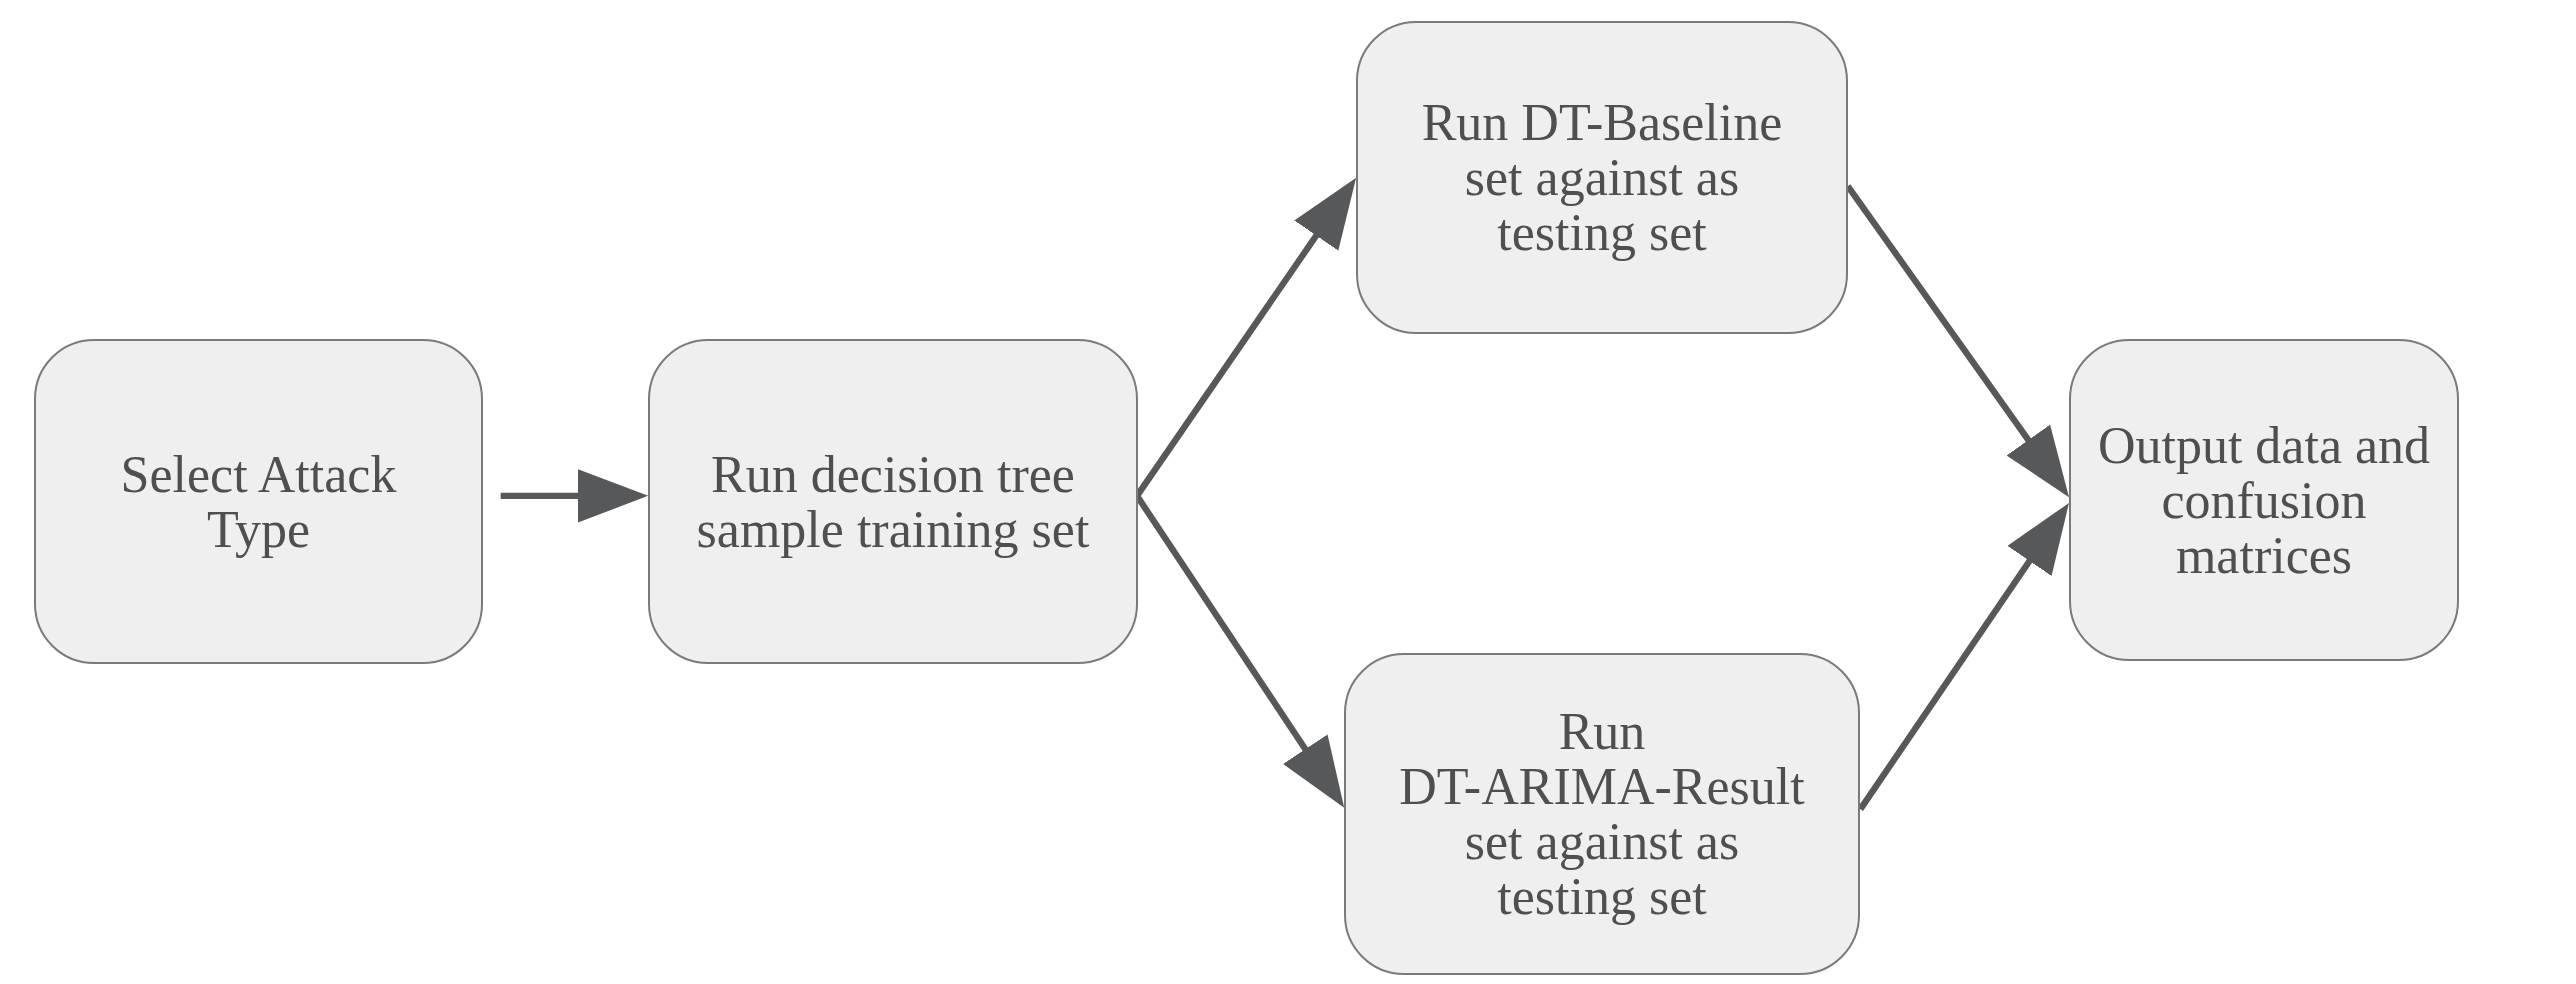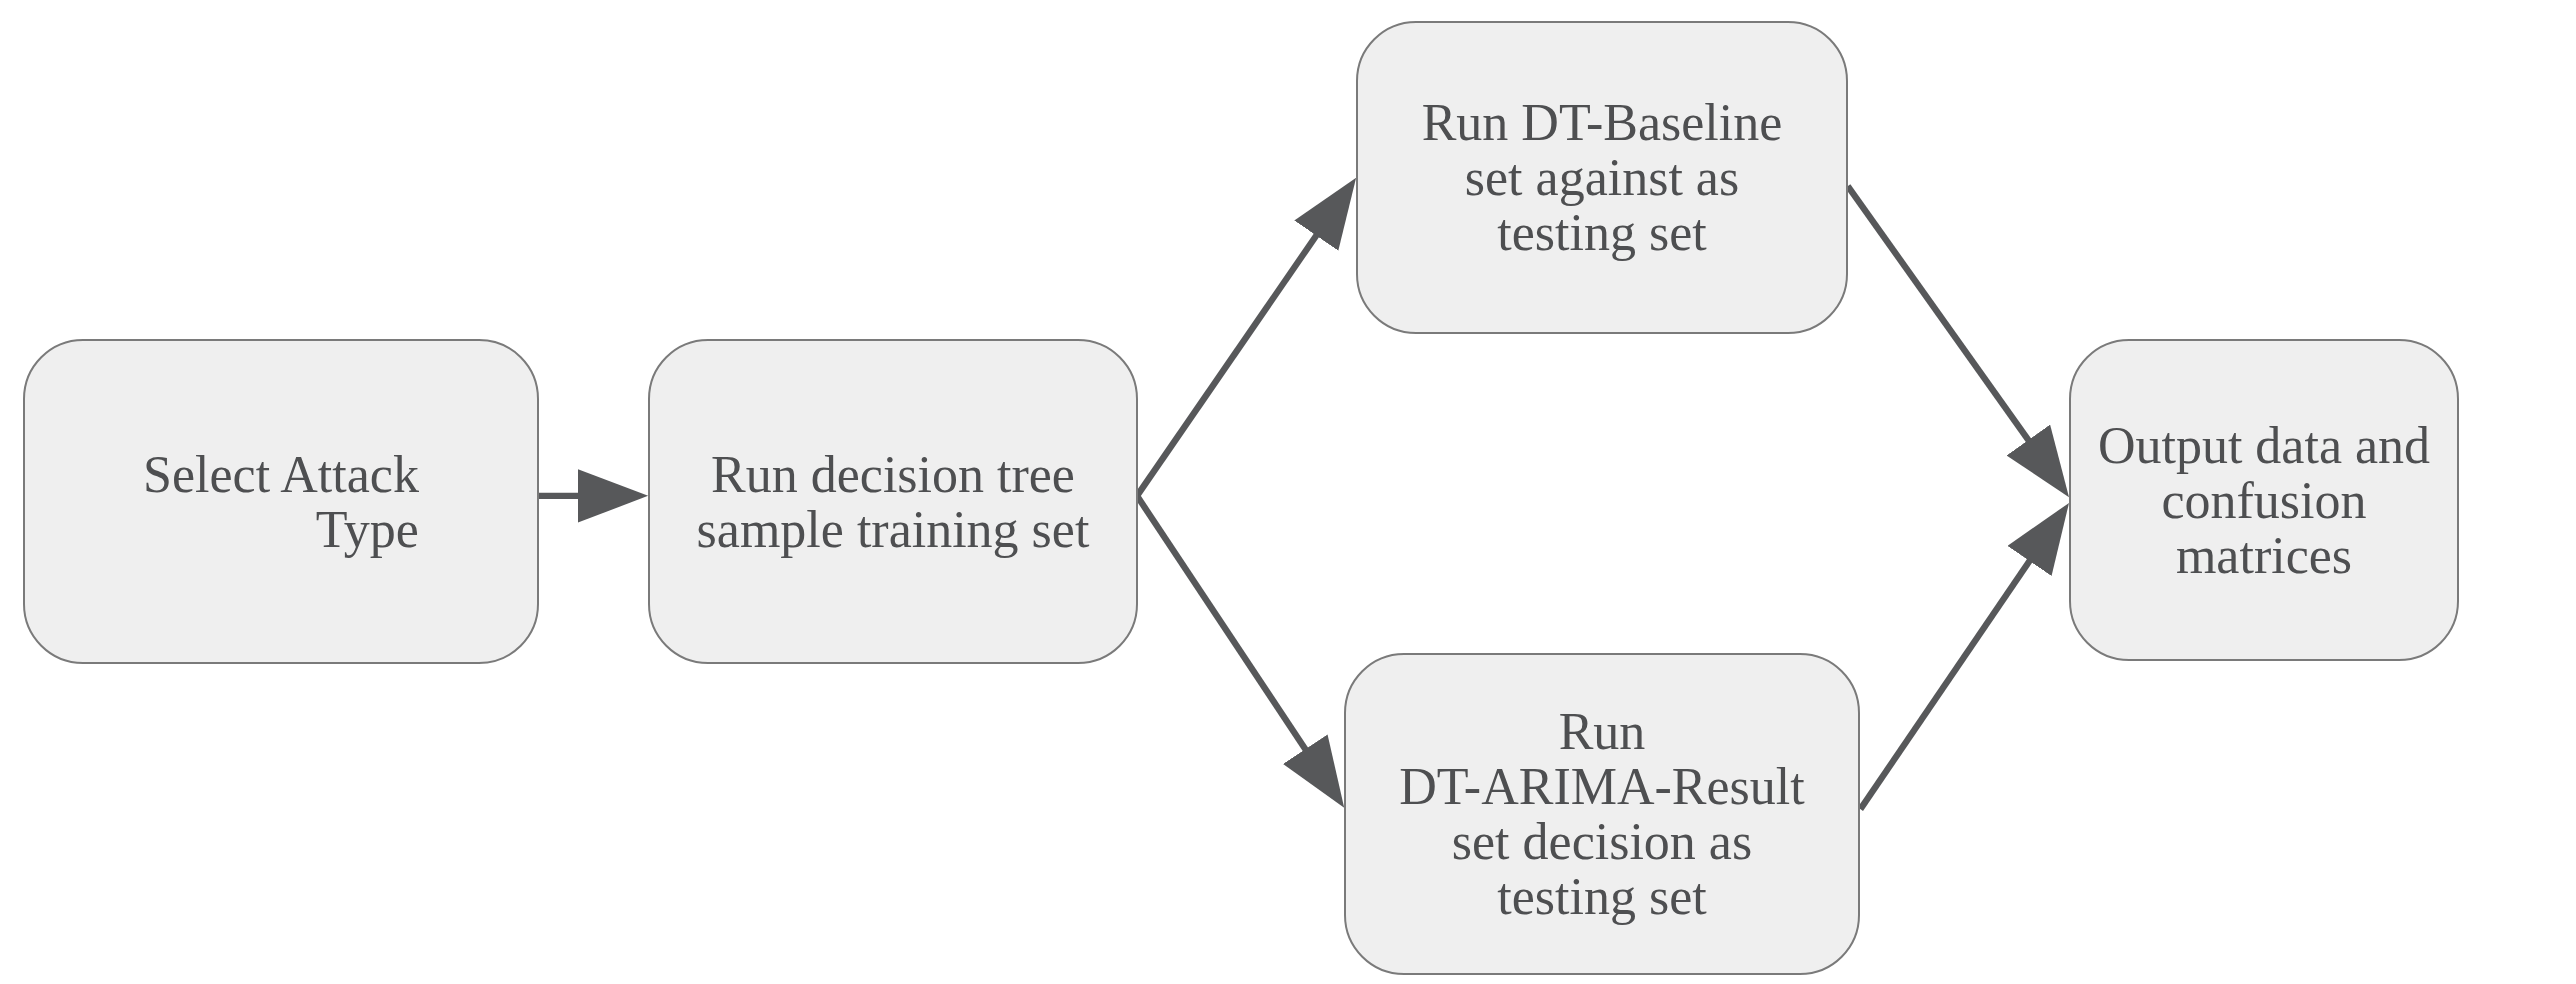--- a/index.html
+++ b/index.html
@@ -56,40 +56,40 @@
         <path d="M0,0 L100,38 L0,76 Z" fill="#57585a"></path>
       </marker>
     </defs>
   <line x1="712" y1="706" x2="872" y2="706" marker-end="url(#arrowhead)"></line>
       <line x1="1618" y1="706" x2="1901.6388480582127" y2="294.17821099240285" marker-end="url(#arrowhead)"></line>
       <line x1="1618" y1="706" x2="1885.3299601826425" y2="1108.3542451562485" marker-end="url(#arrowhead)"></line>
       <line x1="2630" y1="265" x2="2916.025168278165" y2="667.2512684038957" marker-end="url(#arrowhead)"></line>
       <line x1="2648" y1="1152" x2="2916.850806968506" y2="757.3233944839443" marker-end="url(#arrowhead)"></line>
     </svg>
 
-  <div class="node" style="left: 23px; top: 339px; width: 516px; height: 325px; text-align: right;">
+  <div class="node" style="left: 34px; top: 339px; width: 449px; height: 325px;">
     <span class="node-label">Select Attack
 Type</span>
   </div>
 
   <div class="node" style="left: 648px; top: 339px; width: 490px; height: 325px;">
     <span class="node-label">Run decision tree
 sample training set</span>
   </div>
 
   <div class="node" style="left: 1356px; top: 21px; width: 492px; height: 313px;">
     <span class="node-label">Run DT-Baseline
 set against as
 testing set</span>
   </div>
 
   <div class="node" style="left: 1344px; top: 653px; width: 516px; height: 322px;">
     <span class="node-label">Run
 DT-ARIMA-Result
-set decision as
+set against as
 testing set</span>
   </div>
 
   <div class="node" style="left: 2069px; top: 339px; width: 390px; height: 322px;">
     <span class="node-label">Output data and
 confusion
 matrices</span>
   </div>
 
 </div>

